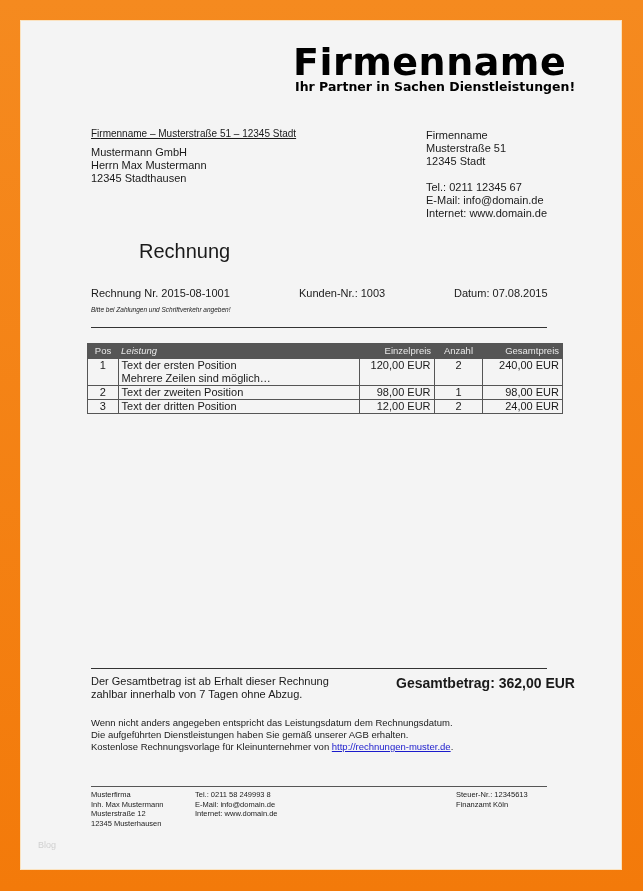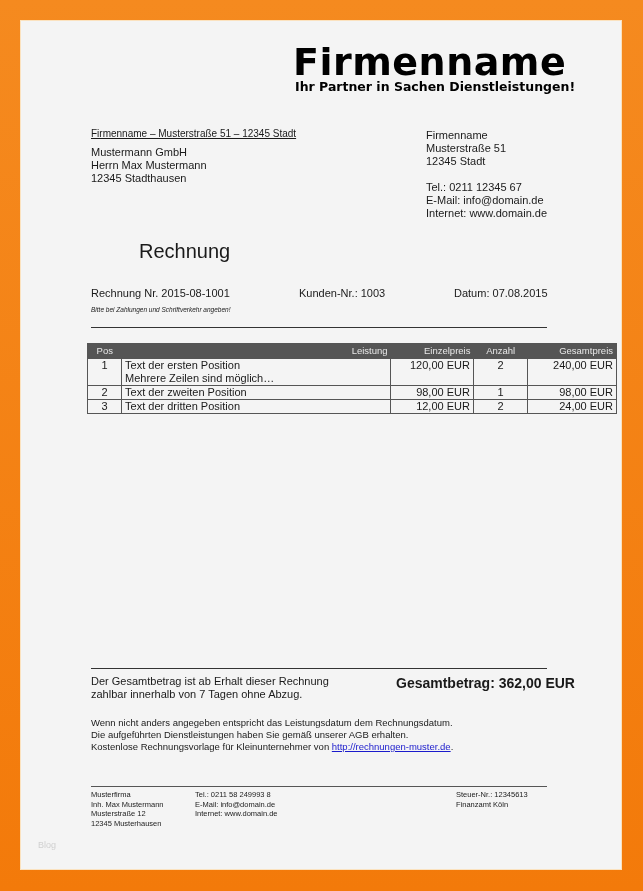--- a/index.html
+++ b/index.html
@@ -30,34 +30,34 @@
     left: 71px; top: 108px; font-size: 10px; text-decoration: underline; white-space: nowrap;
   }
   .recipient { left: 71px; top: 126px; font-size: 11px; line-height: 13px; }
   .company-info { left: 406px; top: 109px; font-size: 11px; line-height: 13px; }
   .company-info .gap { height: 13px; }
   .doc-title { left: 71px; top: 220px; font-size: 20px; margin-left: 48px; }
   .meta-row { top: 267px; font-size: 11px; white-space: nowrap; }
   .note { left: 71px; top: 286px; font-size: 6.5px; font-style: italic; white-space: nowrap; }
   .hr { position: absolute; height: 1px; background: #333; }
   table.items {
-    position: absolute; left: 67px; top: 323px; width: 530px;
+    position: absolute; left: 67px; top: 323px; width: 476px;
     border-collapse: collapse; font-size: 11px;
   }
   table.items th {
     background: #555; color: #e8e8e8; font-weight: normal; font-size: 9.5px;
     height: 14px; padding: 0 3px; line-height: 14px;
   }
   table.items td {
     border: 1px solid #555; padding: 0 3px; vertical-align: top; line-height: 13px;
   }
   table.items { border: 1px solid #555; }
   .c { text-align: center; }
   .r { text-align: right; }
-  .l { text-align: right; }
+  .l { text-align: left; font-style: italic; }
   .terms { left: 71px; top: 655px; font-size: 11px; line-height: 13px; }
   .total { left: 376px; top: 655px; font-size: 14px; font-weight: bold; white-space: nowrap; }
   .legal { left: 71px; top: 697px; font-size: 9.5px; line-height: 12px; }
   .legal a { color: #1a1acc; text-decoration: underline; }
   .foot { top: 770px; font-size: 7.5px; line-height: 9.5px; color: #222; }
   .watermark { left: 18px; top: 820px; font-size: 9px; color: #d0d0d0; }
 </style>
 </head>
 <body>
 

